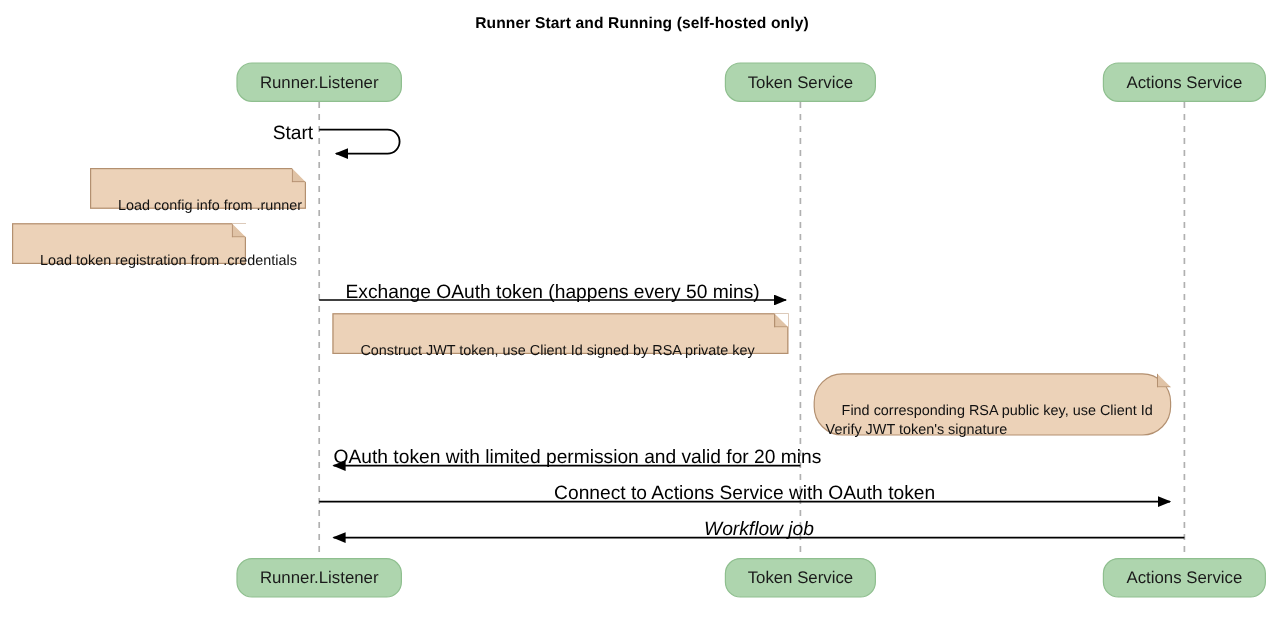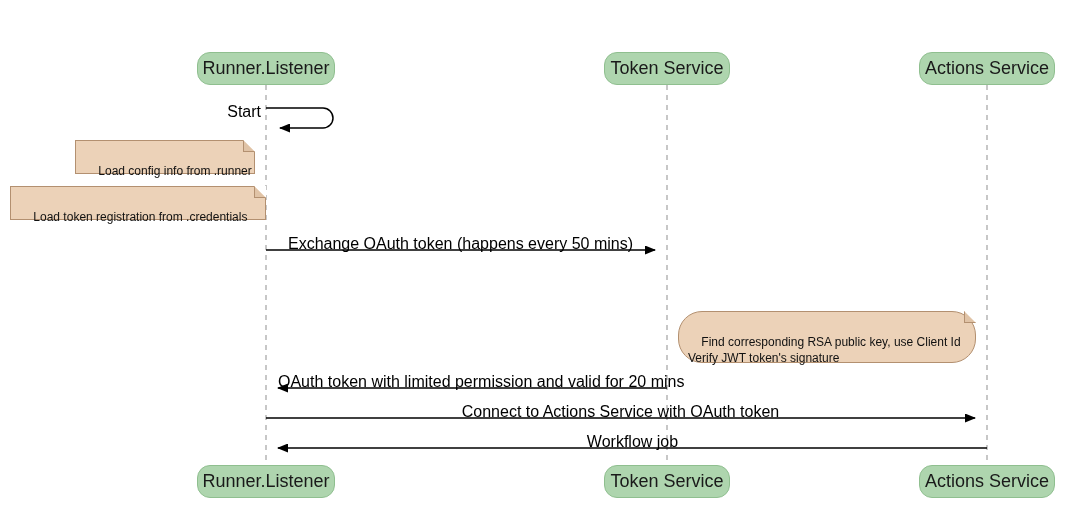--- a/index.html
+++ b/index.html
@@ -38,21 +38,21 @@
   }
   .participant {
     position: absolute;
     box-sizing: border-box;
     background: #aed5ae;
     border: 1px solid #8fbf8f;
     border-radius: 13px;
     height: 33px;
     line-height: 31px;
     text-align: center;
-    font-size: 18px;
+    font-size: 14px;
     color: #1a1a1a;
     white-space: nowrap;
   }
   .note {
     position: absolute;
     box-sizing: border-box;
     background: #ecd2b8;
     border: 1px solid #b39070;
     font-size: 12px;
     color: #111111;
@@ -86,20 +86,21 @@
     color: #000000;
     white-space: nowrap;
     text-align: center;
   }
 </style>
 </head>
 <body>
 
 <div id="diagram-root">
 
+  <div class="diagram-title">Runner Start and Running (self-hosted only)</div>
 
   <svg class="svg-layer" viewBox="0 0 1070 525" xmlns="http://www.w3.org/2000/svg">
     <defs>
       <marker id="arrowFilled" markerWidth="11" markerHeight="9" refX="10" refY="4.5" orient="auto" markerUnits="userSpaceOnUse">
         <path d="M0,0 L11,4.5 L0,9 Z" fill="#000000"></path>
       </marker>
       <marker id="arrowFilledLeft" markerWidth="11" markerHeight="9" refX="10" refY="4.5" orient="auto" markerUnits="userSpaceOnUse">
         <path d="M0,0 L11,4.5 L0,9 Z" fill="#000000"></path>
       </marker>
     </defs>
@@ -140,34 +141,39 @@
   <div class="participant" style="left:919px; top:465px; width:136px;">Actions Service</div>
 
   <div class="msg-label" style="left:203px; top:103px; width:58px; text-align:right;">Start</div>
 
   <div class="msg-label" style="left:266px; top:235px; width:389px;text-align:center;">Exchange OAuth token (happens every 50 mins)</div>
 
   <div class="msg-label" style="left:278px; top:373px; width:389px;">OAuth token with limited permission and valid for 20 mins</div>
 
   <div class="msg-label" style="left:266px; top:403px; width:709px;">Connect to Actions Service with OAuth token</div>
 
-  <div class="msg-label" style="left:278px; top:433px; width:709px;">Workflow job</div>
+  <div class="msg-label" style="left:278px; top:433px; width:709px;font-style:italic;">Workflow job</div>
 
   <div class="note" style="left:75px; top:140px; width:180px; height:34px;">
     <span>Load config info from .runner</span>
     <span class="fold-cover"></span>
     <span class="fold"></span>
   </div>
 
-  <div class="note" style="left:10px; top:186px; width:256px; height:34px;">
+  <div class="note" style="left:10px; top:186px; width:195px; height:34px;">
     <span>Load token registration from .credentials</span>
     <span class="fold-cover"></span>
     <span class="fold"></span>
   </div>
 
+  <div class="note" style="left:277px; top:261px; width:380px; height:34px;">
+    <span>Construct JWT token, use Client Id signed by RSA private key</span>
+    <span class="fold-cover"></span>
+    <span class="fold"></span>
+  </div>
 
   <div class="note" style="left:678px; top:311px; width:298px; height:52px;border-radius:24px;">
     <span>Find corresponding RSA public key, use Client Id
 Verify JWT token's signature</span>
     <span class="fold-cover"></span>
     <span class="fold"></span>
   </div>
 
 </div>
 

